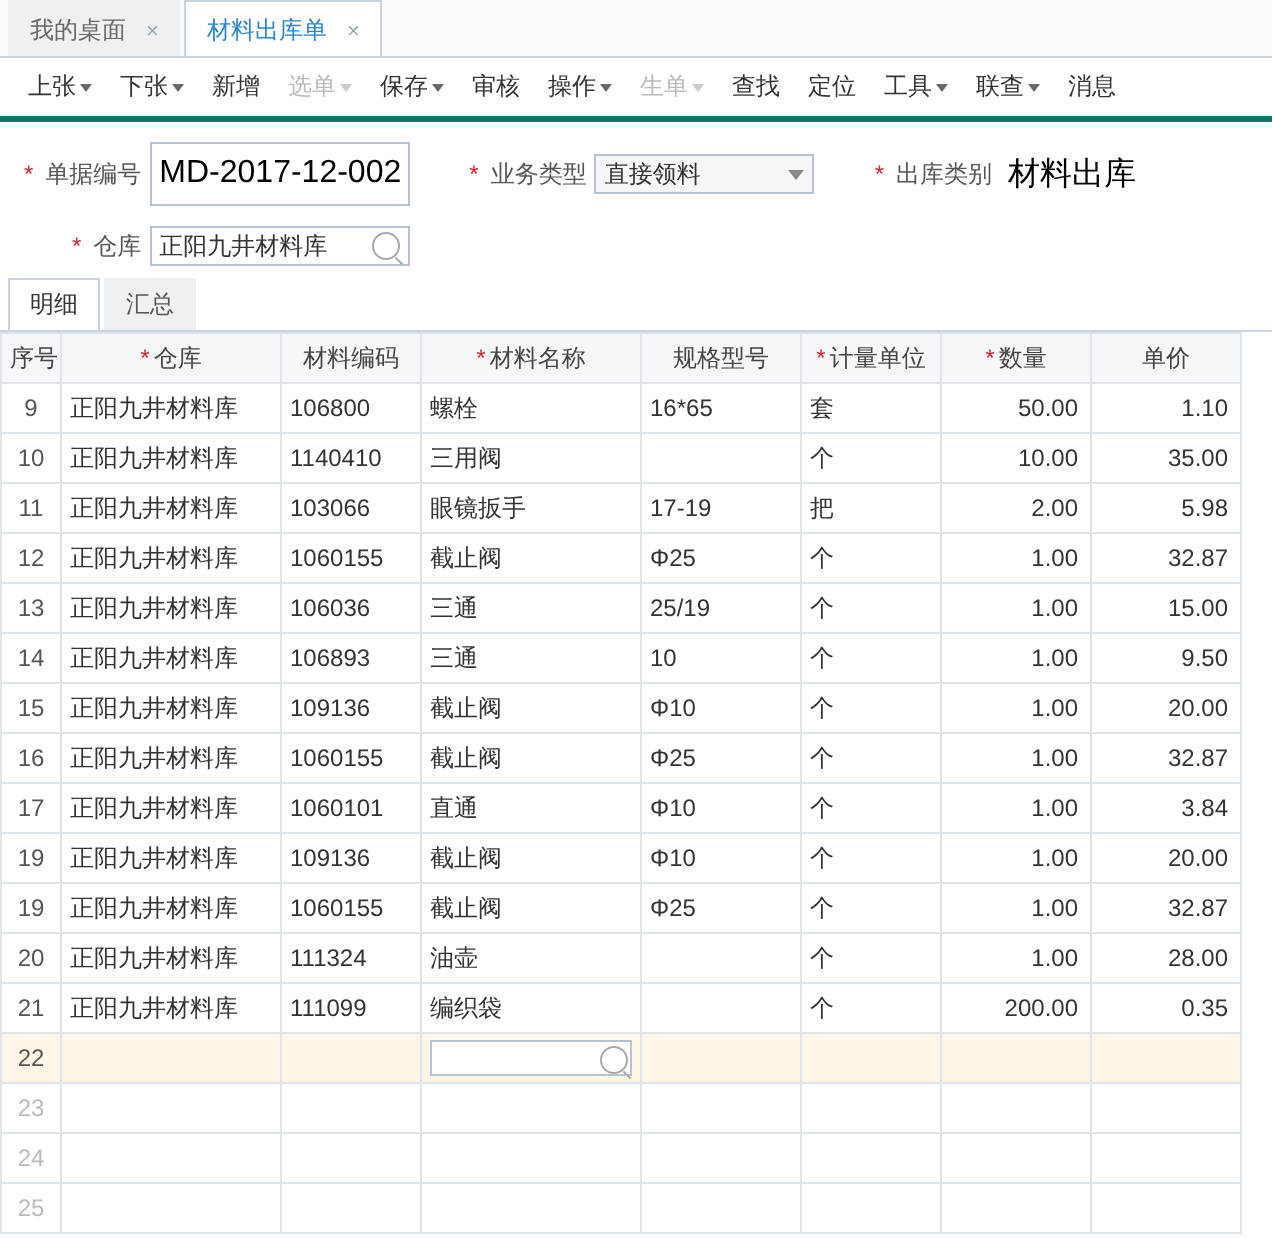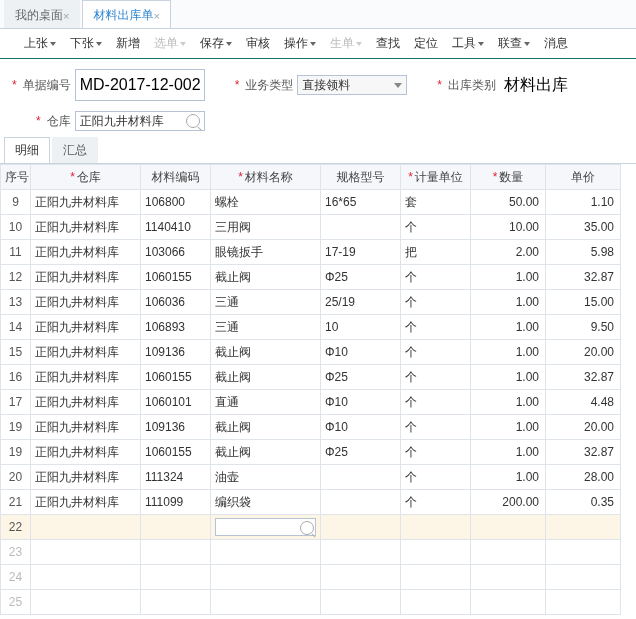--- a/index.html
+++ b/index.html
@@ -22,38 +22,38 @@
     padding: 6px 10px 4px;
     margin-right: 2px;
     border: 1px solid transparent;
     border-bottom: none;
     background: #eef1f4;
     color: #666;
     position: relative;
     cursor: pointer;
     display: flex;
     align-items: center;
-    gap: 0;
+    gap: 10px;
   }
   .top-tabs .tab.active {
     background: #fff;
     border-color: #c9d3e0;
     color: #2a84d0;
   }
   .top-tabs .closex {
     color: #9aa;
     font-size: 11px;
   }
   
   .toolbar {
     display: flex;
     flex-wrap: wrap;
     align-items: flex-end;
-    border-bottom: 1px solid #0f766e;
-    padding: 4px 18px;
+    border-bottom: 3px solid #0f766e;
+    padding: 4px 8px;
     gap: 2px;
   }
   .tbtn {
     padding: 2px 6px;
     color: #333;
     cursor: pointer;
     display: flex;
     align-items: center;
     gap: 2px;
   }
@@ -390,21 +390,21 @@
         <td class="num">32.87</td>
       </tr>
       <tr>
         <td class="idx">17</td>
         <td>正阳九井材料库</td>
         <td>1060101</td>
         <td>直通</td>
         <td>Φ10</td>
         <td>个</td>
         <td class="num">1.00</td>
-        <td class="num">4.48</td>
+        <td class="num">3.84</td>
       </tr>
       <tr>
         <td class="idx">19</td>
         <td>正阳九井材料库</td>
         <td>109136</td>
         <td>截止阀</td>
         <td>Φ10</td>
         <td>个</td>
         <td class="num">1.00</td>
         <td class="num">20.00</td>

